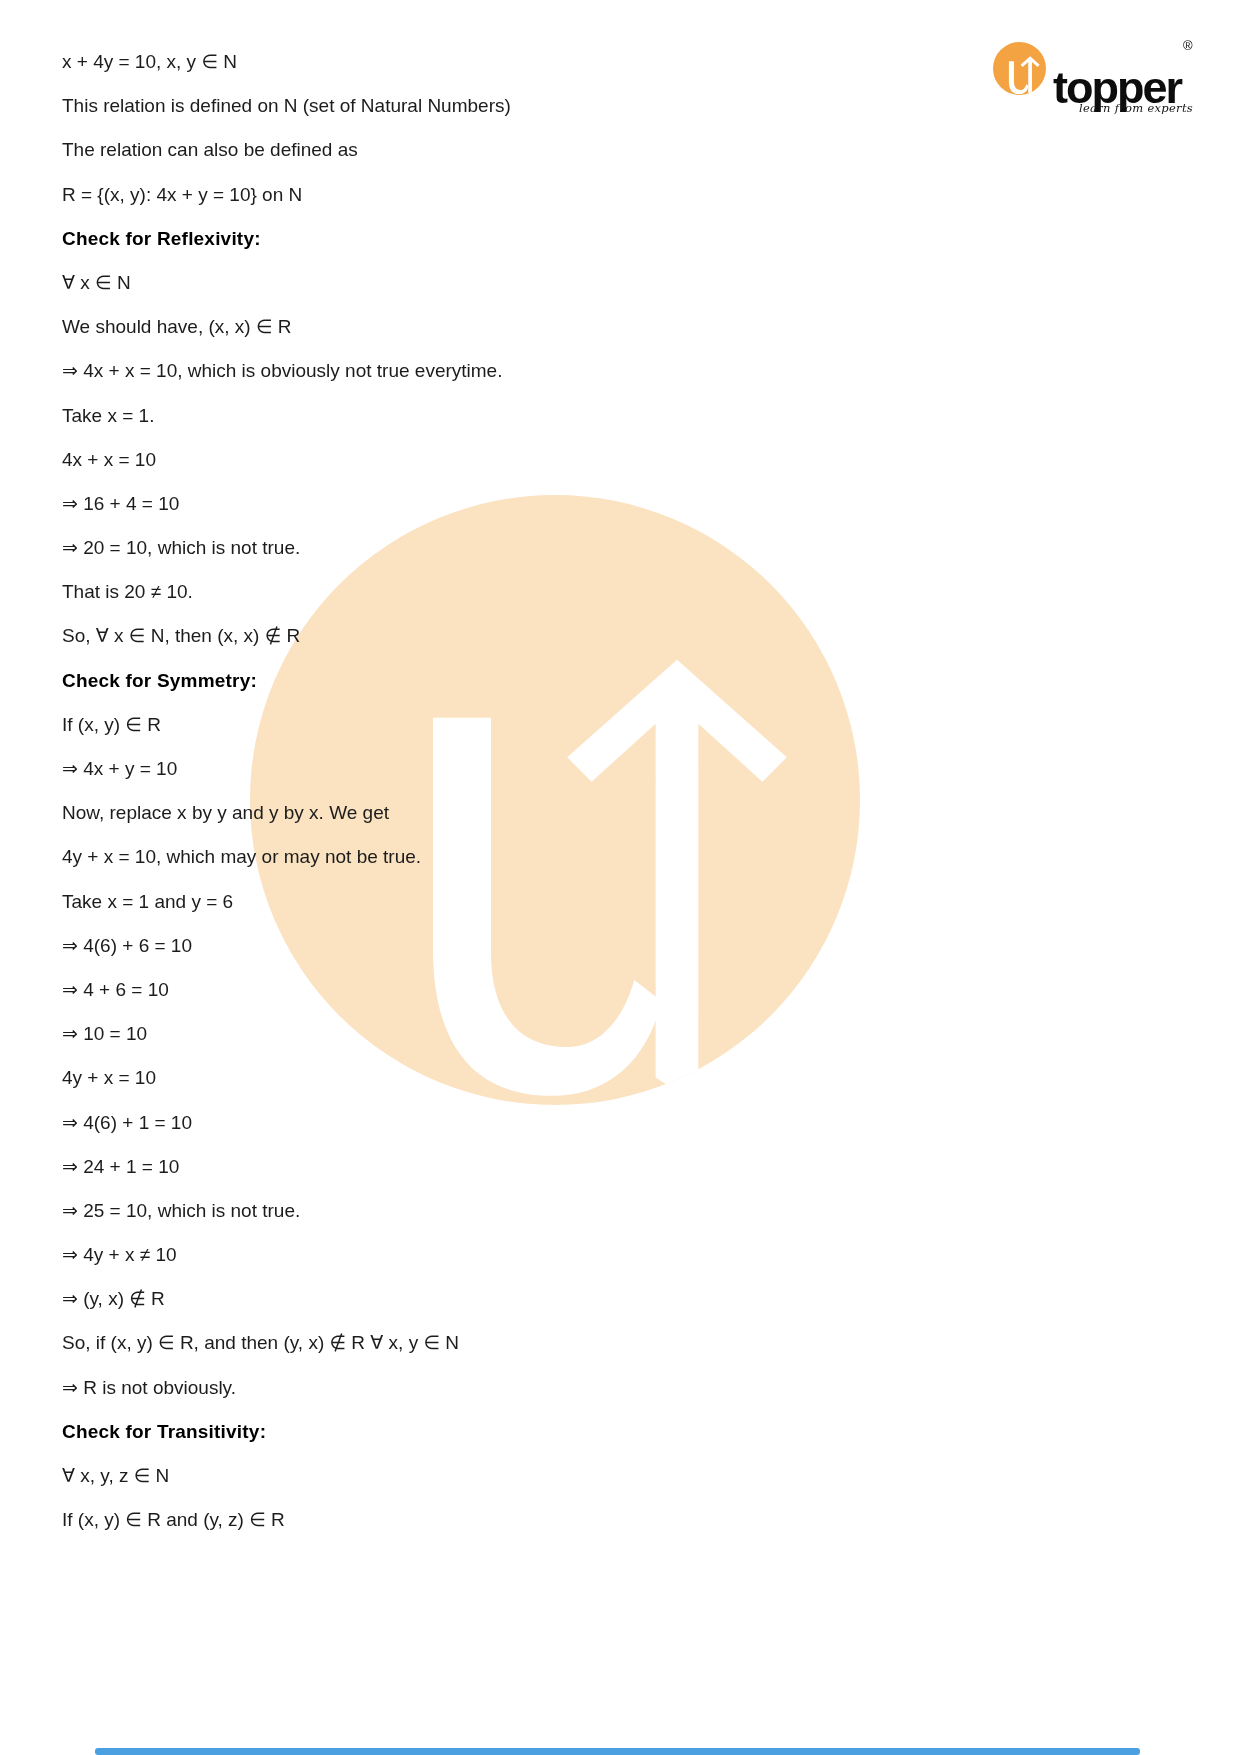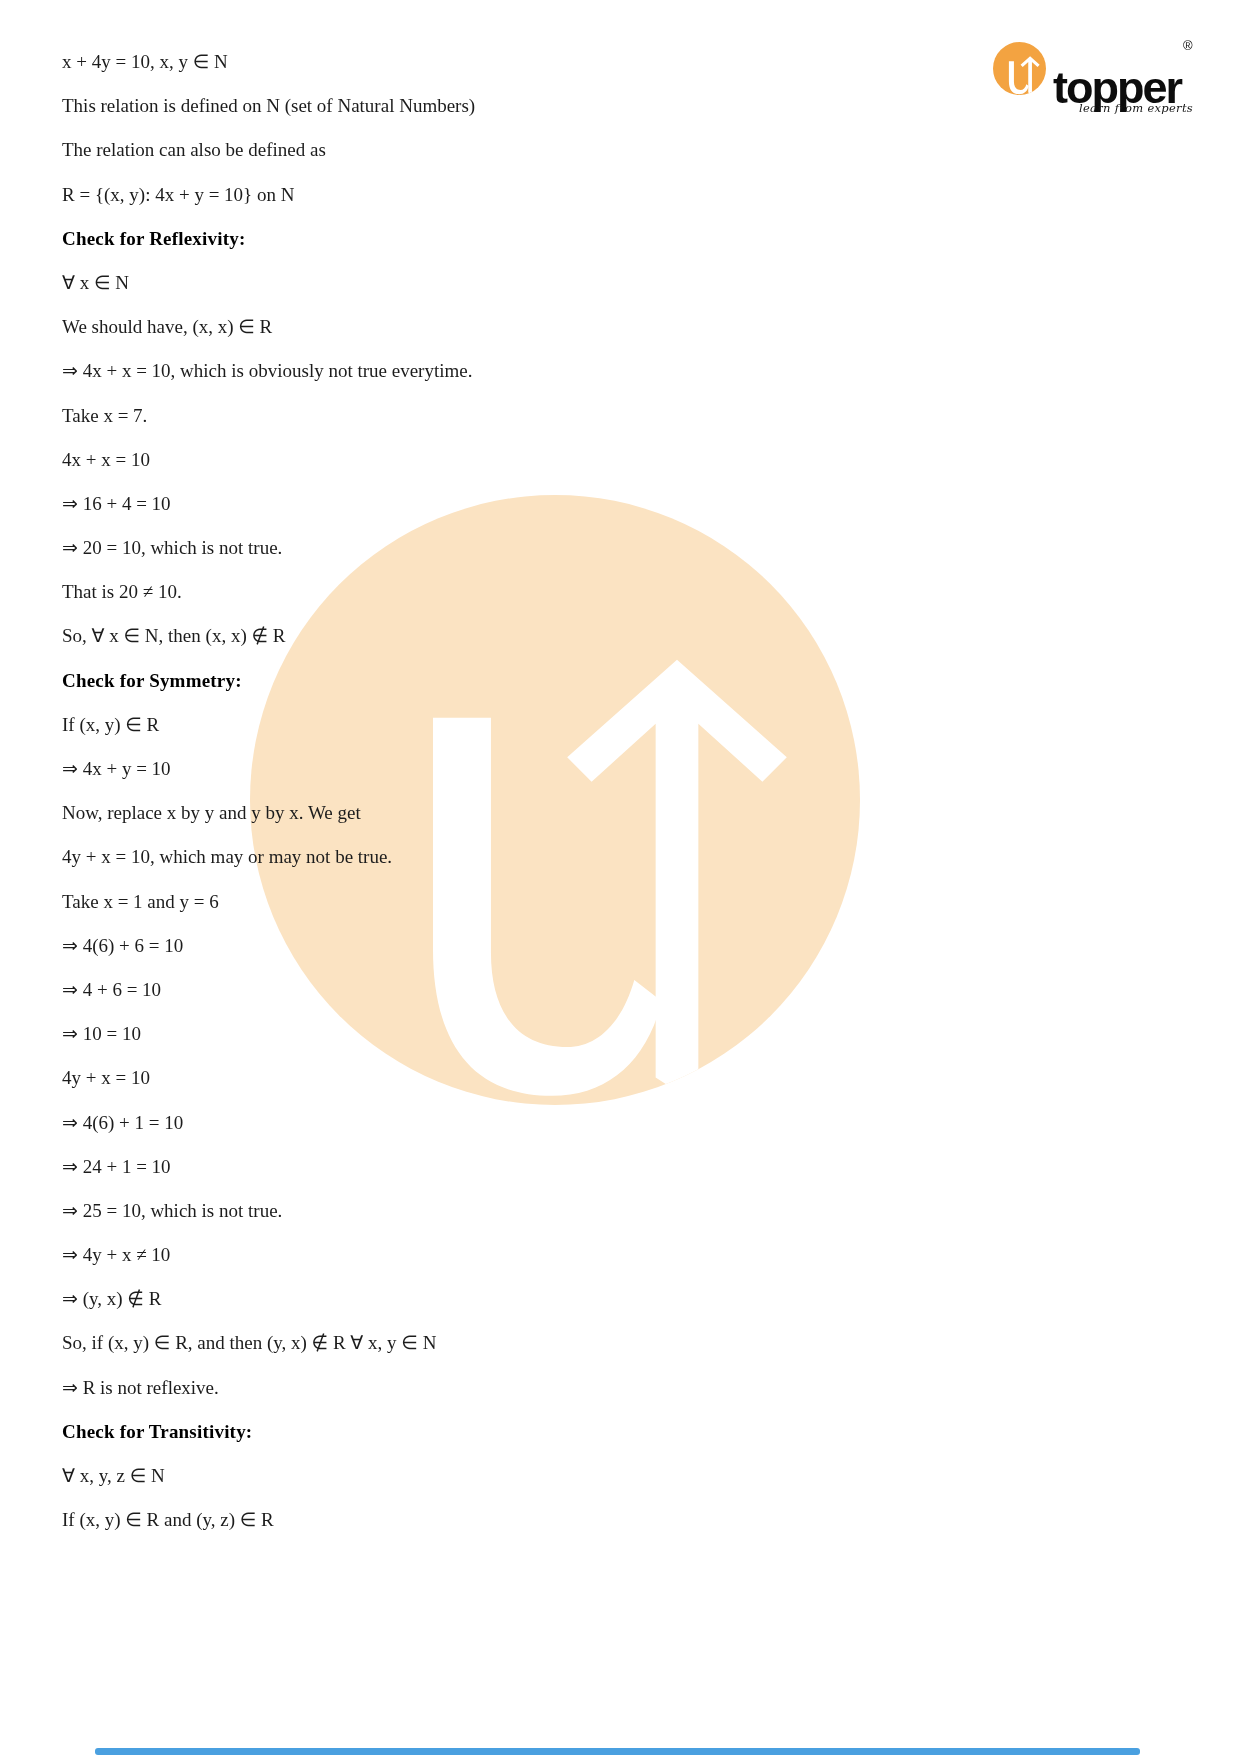--- a/index.html
+++ b/index.html
@@ -10,21 +10,21 @@
   }
   
   .watermark{position:absolute; left:250px; top:495px; width:610px; height:610px; z-index:0;}
   .wm-circle{fill:var(--watermark,#fbe3c2);}
   .mark-white{fill:#ffffff;}
   
   .content{
     position:absolute; left:62px; top:40px; right:30px; z-index:2;
     color:var(--text,#1c1c1c); font-size:19px;
   }
-  .line{line-height:44.2px; height:44.2px; white-space:pre;font-family:Liberation Serif, serif;}
+  .line{line-height:44.2px; height:44.2px; white-space:pre;}
   .line.bold{font-weight:700; color:var(--heading,#000); letter-spacing:.2px;}
   
   .logo{position:absolute; left:993px; top:38px; width:210px; height:80px; z-index:3;}
   .logo-badge{position:absolute; left:0; top:4px; width:53px; height:53px;}
   .logo-circle{fill:var(--logo_orange,#f3a341);}
   .logo-word{
     position:absolute; left:60px; top:-8px;
     font-size:45px; font-weight:700; letter-spacing:-2px;
     color:var(--logo_text,#0d0d0d);
     margin-top:32px;
@@ -84,21 +84,21 @@
 
   <div class="content">
       <div class="line">x + 4y = 10, x, y ∈ N</div>
       <div class="line">This relation is defined on N (set of Natural Numbers)</div>
       <div class="line">The relation can also be defined as</div>
       <div class="line">R = {(x, y): 4x + y = 10} on N</div>
       <div class="line bold">Check for Reflexivity:</div>
       <div class="line">∀ x ∈ N</div>
       <div class="line">We should have, (x, x) ∈ R</div>
       <div class="line">⇒ 4x + x = 10, which is obviously not true everytime.</div>
-      <div class="line">Take x = 7.</div>
+      <div class="line">Take x = 1.</div>
       <div class="line">4x + x = 10</div>
       <div class="line">⇒ 16 + 4 = 10</div>
       <div class="line">⇒ 20 = 10, which is not true.</div>
       <div class="line">That is 20 ≠ 10.</div>
       <div class="line">So, ∀ x ∈ N, then (x, x) ∉ R</div>
       <div class="line bold">Check for Symmetry:</div>
       <div class="line">If (x, y) ∈ R</div>
       <div class="line">⇒ 4x + y = 10</div>
       <div class="line">Now, replace x by y and y by x. We get</div>
       <div class="line">4y + x = 10, which may or may not be true.</div>
@@ -106,21 +106,21 @@
       <div class="line">⇒ 4(6) + 6 = 10</div>
       <div class="line">⇒ 4 + 6 = 10</div>
       <div class="line">⇒ 10 = 10</div>
       <div class="line">4y + x = 10</div>
       <div class="line">⇒ 4(6) + 1 = 10</div>
       <div class="line">⇒ 24 + 1 = 10</div>
       <div class="line">⇒ 25 = 10, which is not true.</div>
       <div class="line">⇒ 4y + x ≠ 10</div>
       <div class="line">⇒ (y, x) ∉ R</div>
       <div class="line">So, if (x, y) ∈ R, and then (y, x) ∉ R ∀ x, y ∈ N</div>
-      <div class="line">⇒ R is not reflexive.</div>
+      <div class="line">⇒ R is not obviously.</div>
       <div class="line bold">Check for Transitivity:</div>
       <div class="line">∀ x, y, z ∈ N</div>
       <div class="line">If (x, y) ∈ R and (y, z) ∈ R</div>
     </div>
 
   <div class="footer-bar"></div>
 
 </div>
 
 </body></html>

